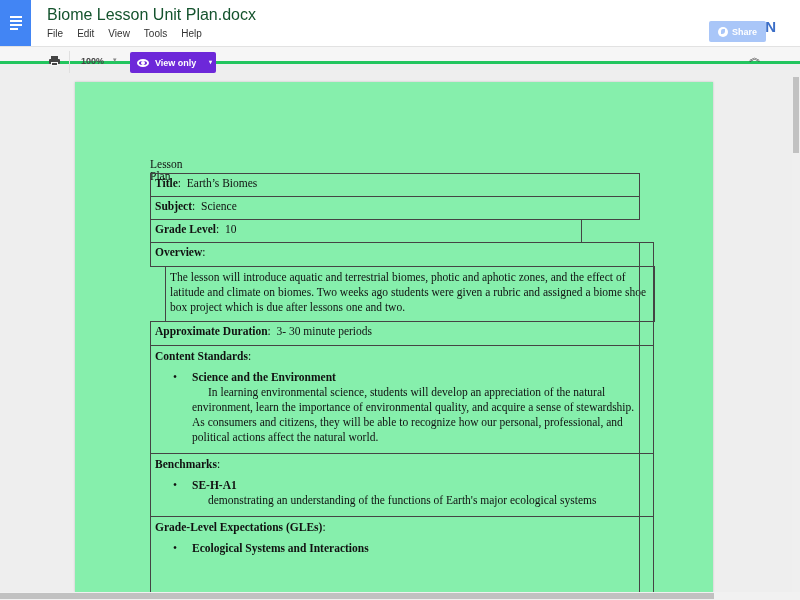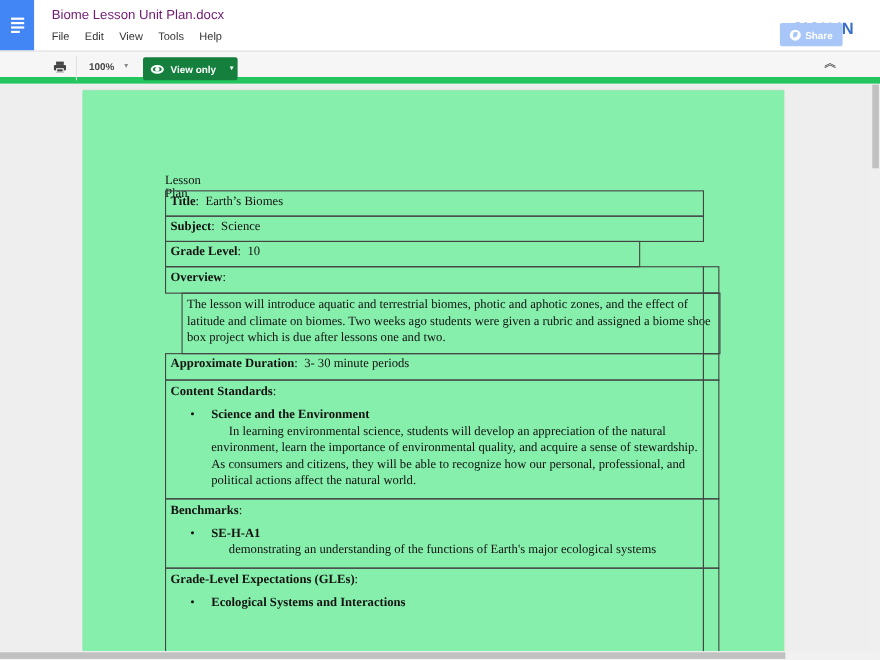--- a/index.html
+++ b/index.html
@@ -2,36 +2,36 @@
 <html><head>
 <meta charset="utf-8">
 <style>
   * { box-sizing: border-box; margin: 0; padding: 0; }
   html, body { width: 800px; height: 600px; overflow: hidden; background: #eeeeee; font-family: "Liberation Sans", sans-serif; }
   .header { position: absolute; left: 0; top: 0; width: 800px; height: 46px; background: #ffffff; }
   .app-logo { position: absolute; left: 0; top: 0; width: 31px; height: 46px; background: #4285f4; display: flex; align-items: center; justify-content: center; }
   .app-logo .lines { width: 12px; }
   .app-logo .lines span { display: block; height: 2px; background: #fff; margin: 2px 0; }
   .app-logo .lines span:last-child { width: 8px; }
-  .doc-title { position: absolute; left: 47px; top: 6px; font-size: 12px; color: #701a75; }
+  .doc-title { position: absolute; left: 47px; top: 6px; font-size: 16px; color: #14532d; }
   .menubar { position: absolute; left: 47px; top: 28px; display: flex; gap: 0; font-size: 10px; color: #333; }
   .menubar span { margin-right: 14px; cursor: pointer; }
   .signin { position: absolute; right: 24px; top: 18px; font-size: 15px; font-weight: bold; color: #3b6ec7; cursor: pointer; }
   .share-btn { position: absolute; left: 709px; top: 21px; width: 57px; height: 21px; background: #a9c6f8; border-radius: 2px; color: #fff; font-size: 9px; font-weight: bold; display: flex; align-items: center; justify-content: center; gap: 4px; cursor: default; }
   .globe { width: 10px; height: 10px; border-radius: 50%; background: #fff; position: relative; }
   .globe::after { content: ""; position: absolute; left: 3px; top: 2px; width: 4px; height: 5px; background: #a9c6f8; border-radius: 2px 0 3px 0; }
-  .toolbar { position: absolute; left: 0; top: 46px; width: 800px; height: 30px; background: #f6f6f6; border-top: 1px solid #e2e2e2; border-bottom: 6px solid #22c55e; }
+  .toolbar { position: absolute; left: 0; top: 46px; width: 800px; height: 18px; background: #f6f6f6; border-top: 1px solid #e2e2e2; border-bottom: 3px solid #22c55e; }
   .print-icon { position: absolute; left: 49px; top: 9px; width: 11px; height: 10px; }
   .print-icon .top { position: absolute; left: 2px; top: 0; width: 7px; height: 3px; background: #444; }
   .print-icon .body { position: absolute; left: 0; top: 3px; width: 11px; height: 5px; background: #444; border-radius: 1px; }
   .print-icon .paper { position: absolute; left: 2px; top: 6px; width: 7px; height: 4px; background: #444; border: 1px solid #f6f6f6; }
   .tb-sep { position: absolute; left: 69px; top: 4px; width: 1px; height: 22px; background: #e0e0e0; }
   .zoom { position: absolute; left: 81px; top: 9px; font-size: 9px; font-weight: bold; color: #444; cursor: pointer; }
   .zoom-caret { position: absolute; left: 113px; top: 9px; font-size: 7px; color: #888; }
-  .view-only { position: absolute; left: 130px; top: 5px; width: 86px; height: 21px; background: #15803d; border-radius: 2px; color: #fff; font-size: 9px; font-weight: bold; display: flex; align-items: center; cursor: pointer; }
+  .view-only { position: absolute; left: 130px; top: 5px; width: 86px; height: 21px; background: #6d28d9; border-radius: 2px; color: #fff; font-size: 9px; font-weight: bold; display: flex; align-items: center; cursor: pointer; }
   .eye { margin-left: 7px; width: 12px; height: 8px; border: 2px solid #fff; border-radius: 50%; position: relative; }
   .eye::after { content: ""; position: absolute; left: 2px; top: 0px; width: 4px; height: 4px; background: #fff; border-radius: 50%; }
   .view-only .vo-label { margin-left: 6px; }
   .view-only .vo-caret { position: absolute; right: 4px; top: 6px; font-size: 6px; }
   .collapse { position: absolute; left: 749px; top: 6px; font-size: 12px; color: #444; cursor: pointer; line-height: 8px; text-align: center; }
   .page { position: absolute; left: 75px; top: 82px; width: 638px; height: 510px; background: #86efac; box-shadow: 0 0 2px rgba(0,0,0,0.2); overflow: hidden; }
   .scrollbar-v { position: absolute; left: 792px; top: 77px; width: 8px; height: 523px; background: #efefef; }
   .scroll-thumb-v { position: absolute; left: 793px; top: 77px; width: 6px; height: 76px; background: #c1c1c1; }
   .scrollbar-h { position: absolute; left: 0; top: 592px; width: 800px; height: 8px; background: #f1f1f1; }
   .scroll-thumb-h { position: absolute; left: 0; top: 593px; width: 714px; height: 6px; background: #c1c1c1; }

